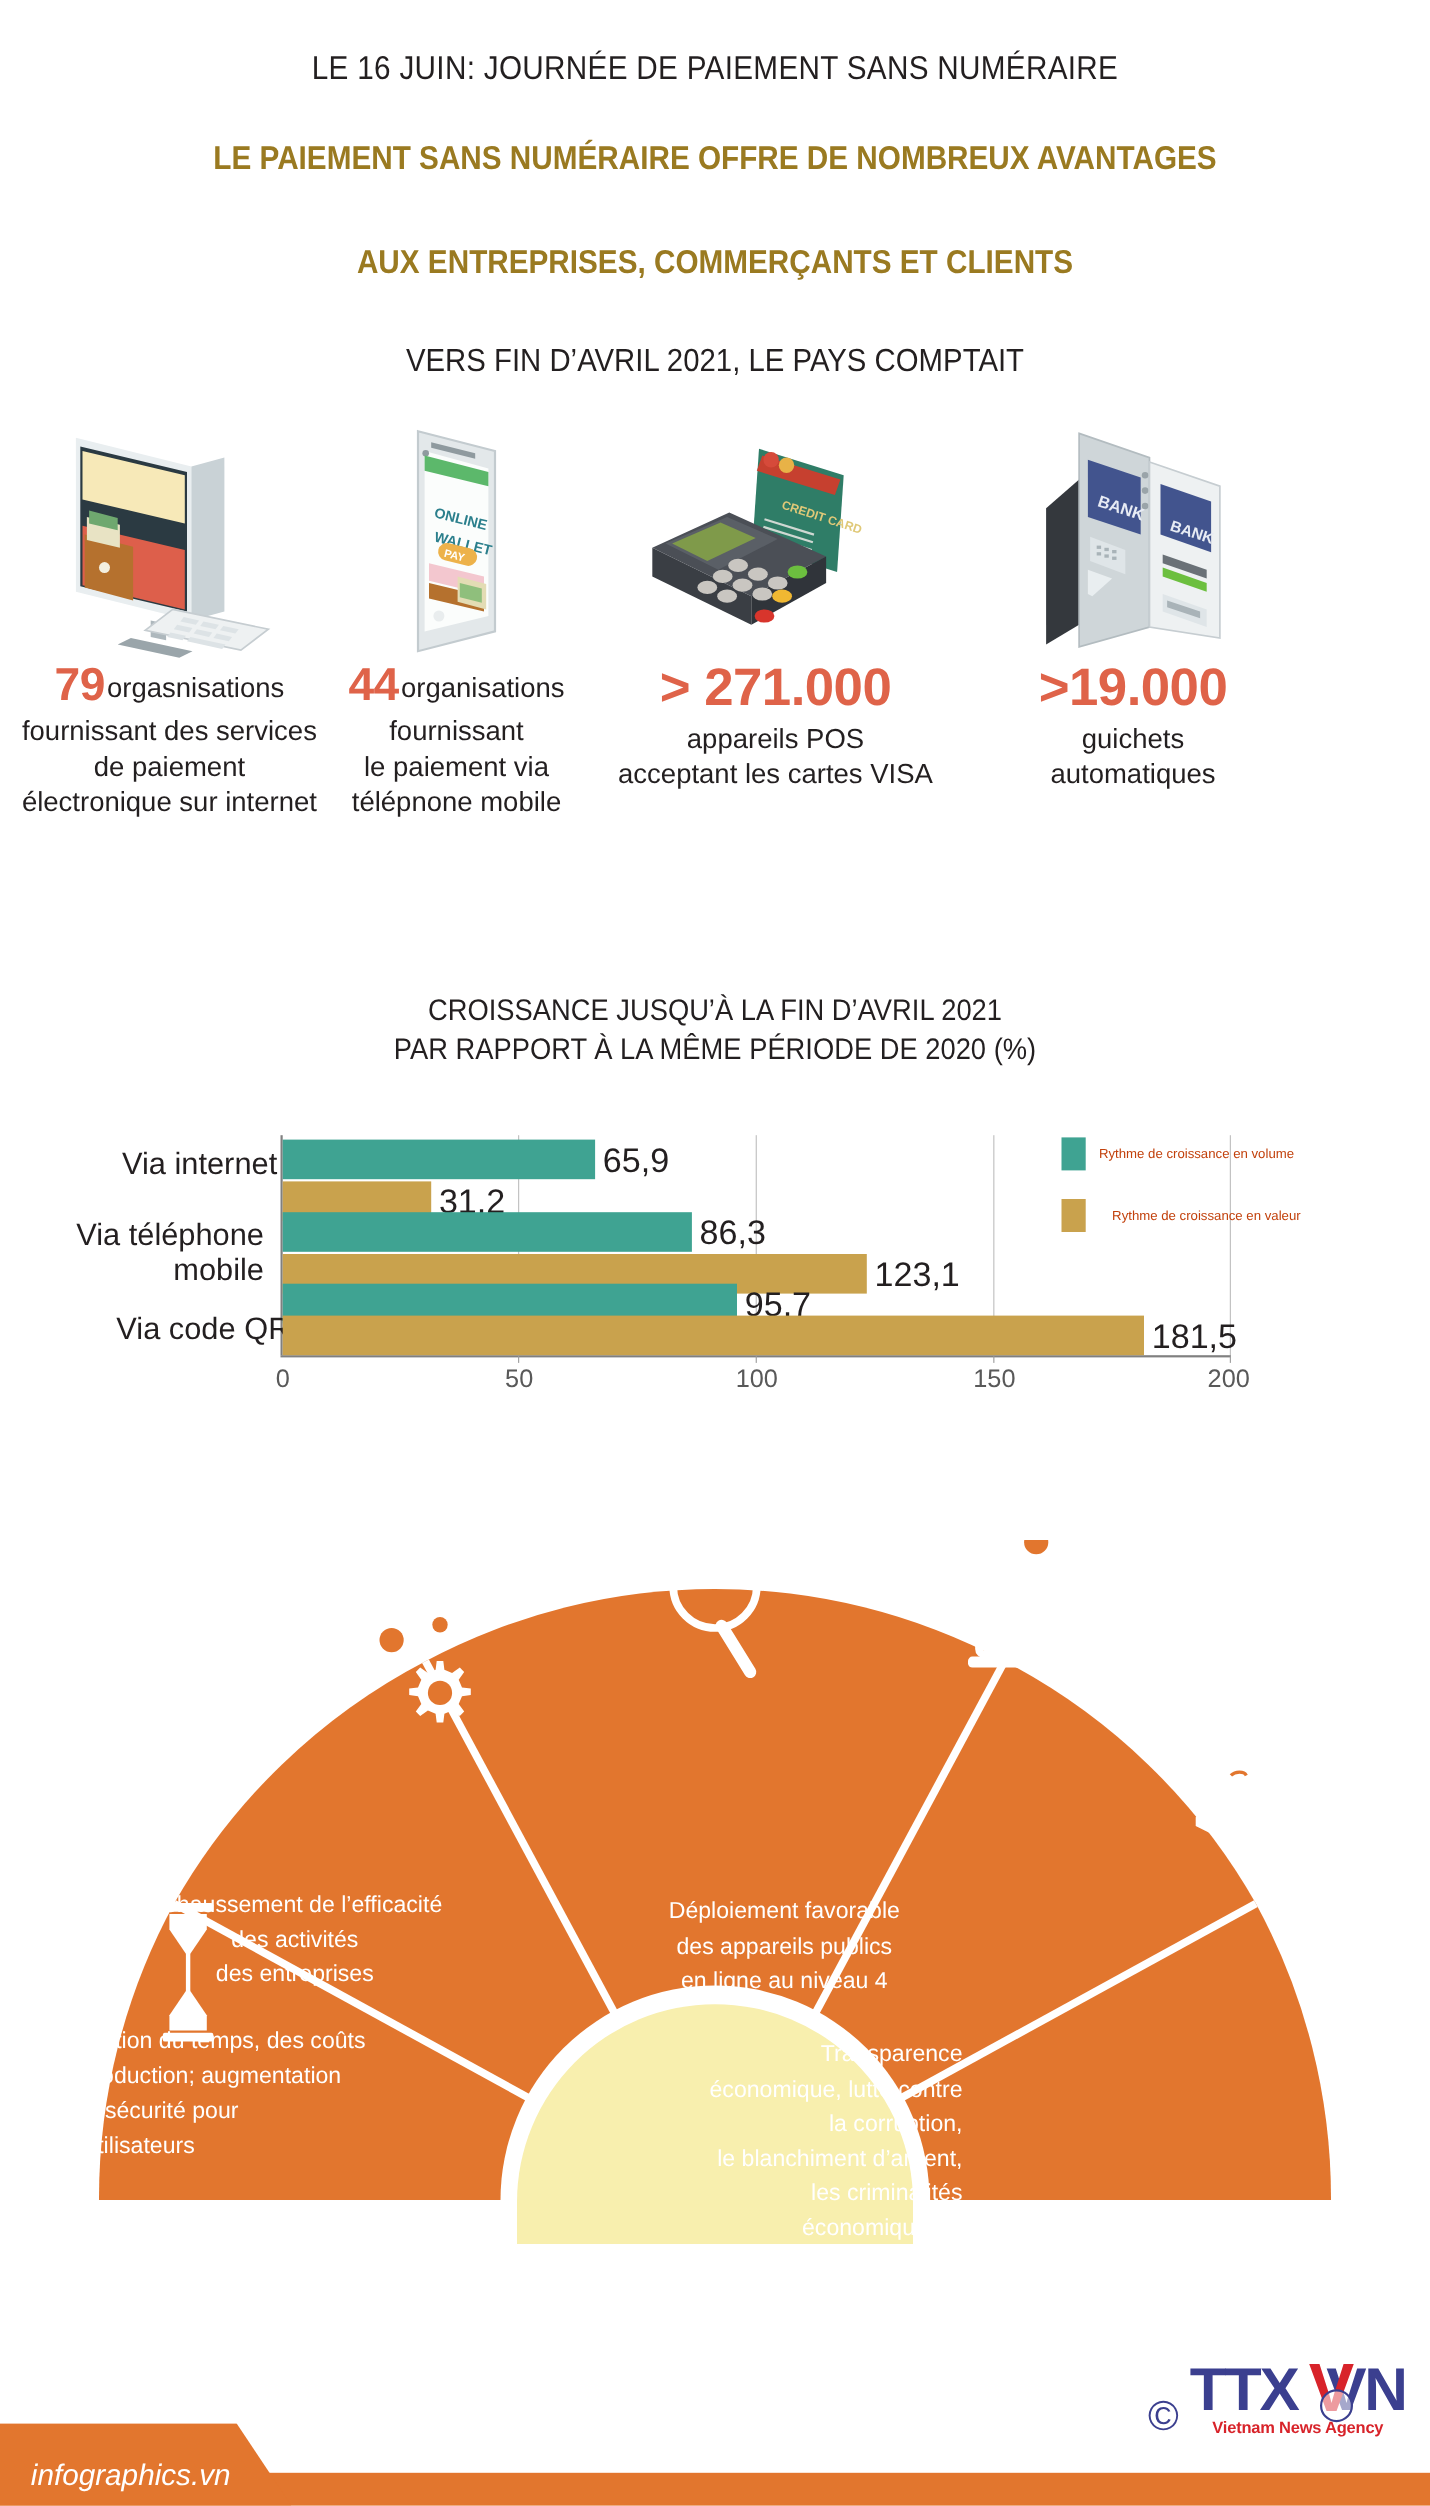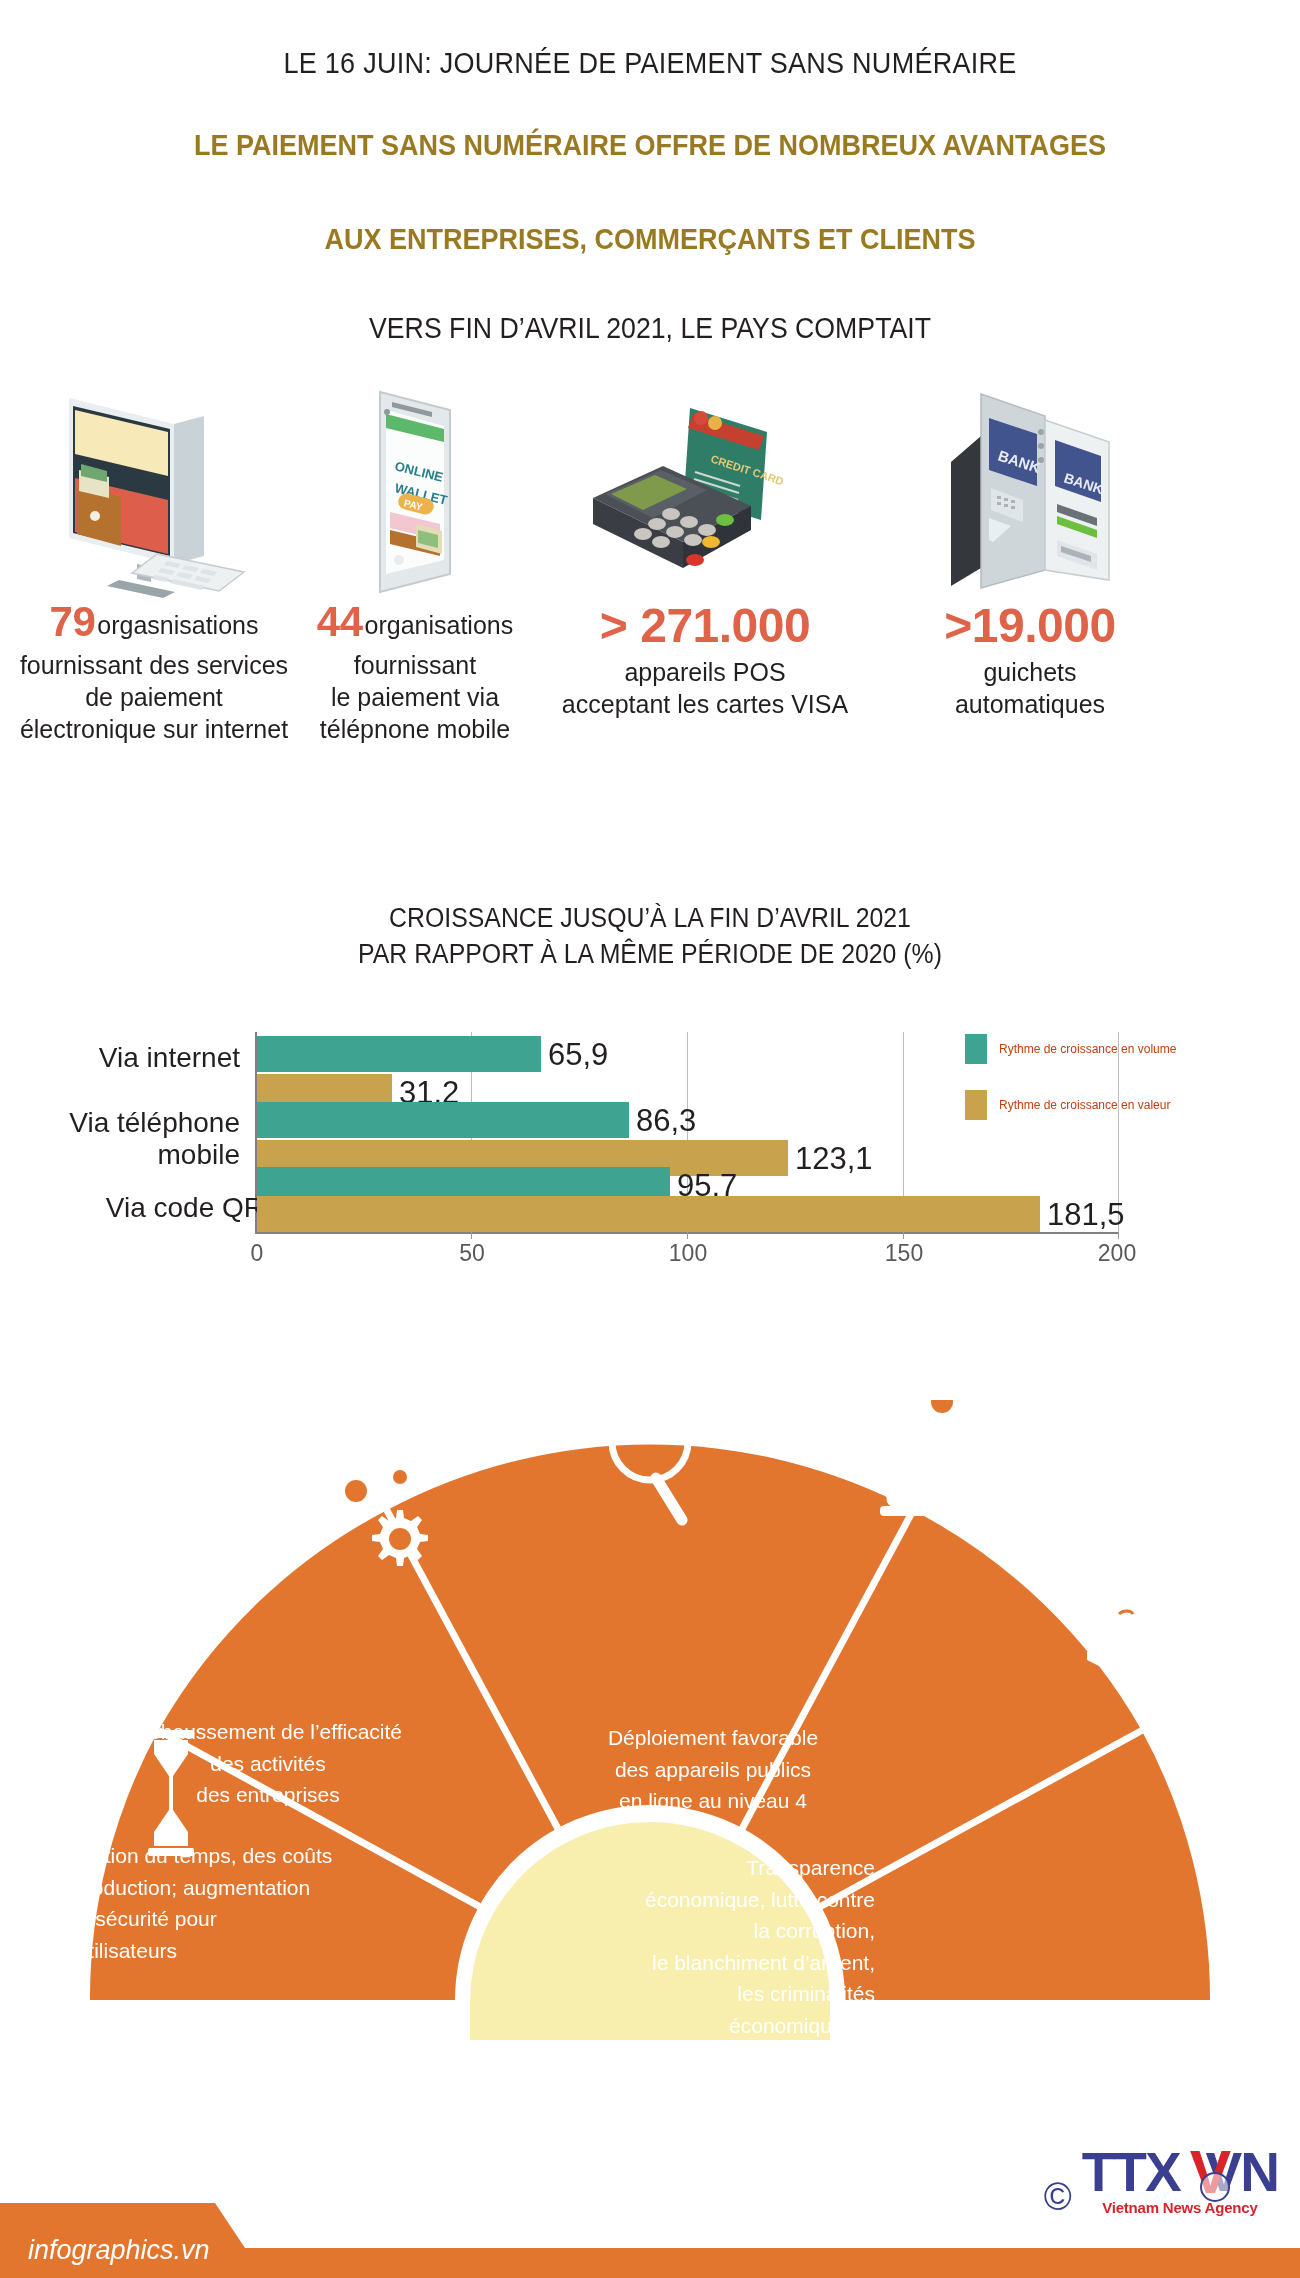--- a/index.html
+++ b/index.html
@@ -277,21 +277,21 @@
 
     <div class="axis-line" style="left:255px; top:0; width:2px; height:200px;"></div>
 
     <div class="axis-line" style="left:255px; top:200px; width:864px; height:2px;"></div>
 
     <div class="axis-line" style="left:471px; top:200px; width:1px; height:7px; background:#9a9a9a;"></div>
     <div class="axis-line" style="left:687px; top:200px; width:1px; height:7px; background:#9a9a9a;"></div>
     <div class="axis-line" style="left:903px; top:200px; width:1px; height:7px; background:#9a9a9a;"></div>
     <div class="axis-line" style="left:1118px; top:200px; width:1px; height:7px; background:#9a9a9a;"></div>
 
-    <div class="cat-lbl" style="left:0; top:10px; width:240px;">
+    <div class="cat-lbl" style="left:12px; top:10px; width:240px;">
       <div>Via internet</div>
     </div>
     <div class="bar teal" style="left:257px; top:4px; width:284px;"></div>
     <span class="bar-val" style="left:548px; top:5px;">65,9</span>
     <div class="bar gold" style="left:257px; top:42px; width:135px;"></div>
     <span class="bar-val" style="left:399px; top:43px;">31,2</span>
 
     <div class="cat-lbl" style="left:0; top:75px; width:240px;">
       <div>Via téléphone</div>
       <div>mobile</div>
@@ -312,21 +312,21 @@
     <span class="tick-lbl" style="left:257px; top:208px;">0</span>
     <span class="tick-lbl" style="left:472px; top:208px;">50</span>
     <span class="tick-lbl" style="left:688px; top:208px;">100</span>
     <span class="tick-lbl" style="left:904px; top:208px;">150</span>
     <span class="tick-lbl" style="left:1117px; top:208px;">200</span>
 
     <div class="legend-item" style="left:965px; top:2px;">
       <span class="legend-sw" style="background:#3fa392;"></span>
       <span class="legend-txt">Rythme de croissance en volume</span>
     </div>
-    <div class="legend-item" style="left:965px; top:58px;">
+    <div class="legend-item" style="left:965px; top:58px;gap:12px;">
       <span class="legend-sw" style="background:#c9a24d;"></span>
       <span class="legend-txt">Rythme de croissance en valeur</span>
     </div>
   </div>
 </div>
 
 <div class="fan">
   <svg width="1300" height="640" viewBox="0 0 1300 640">
 
     <g>

